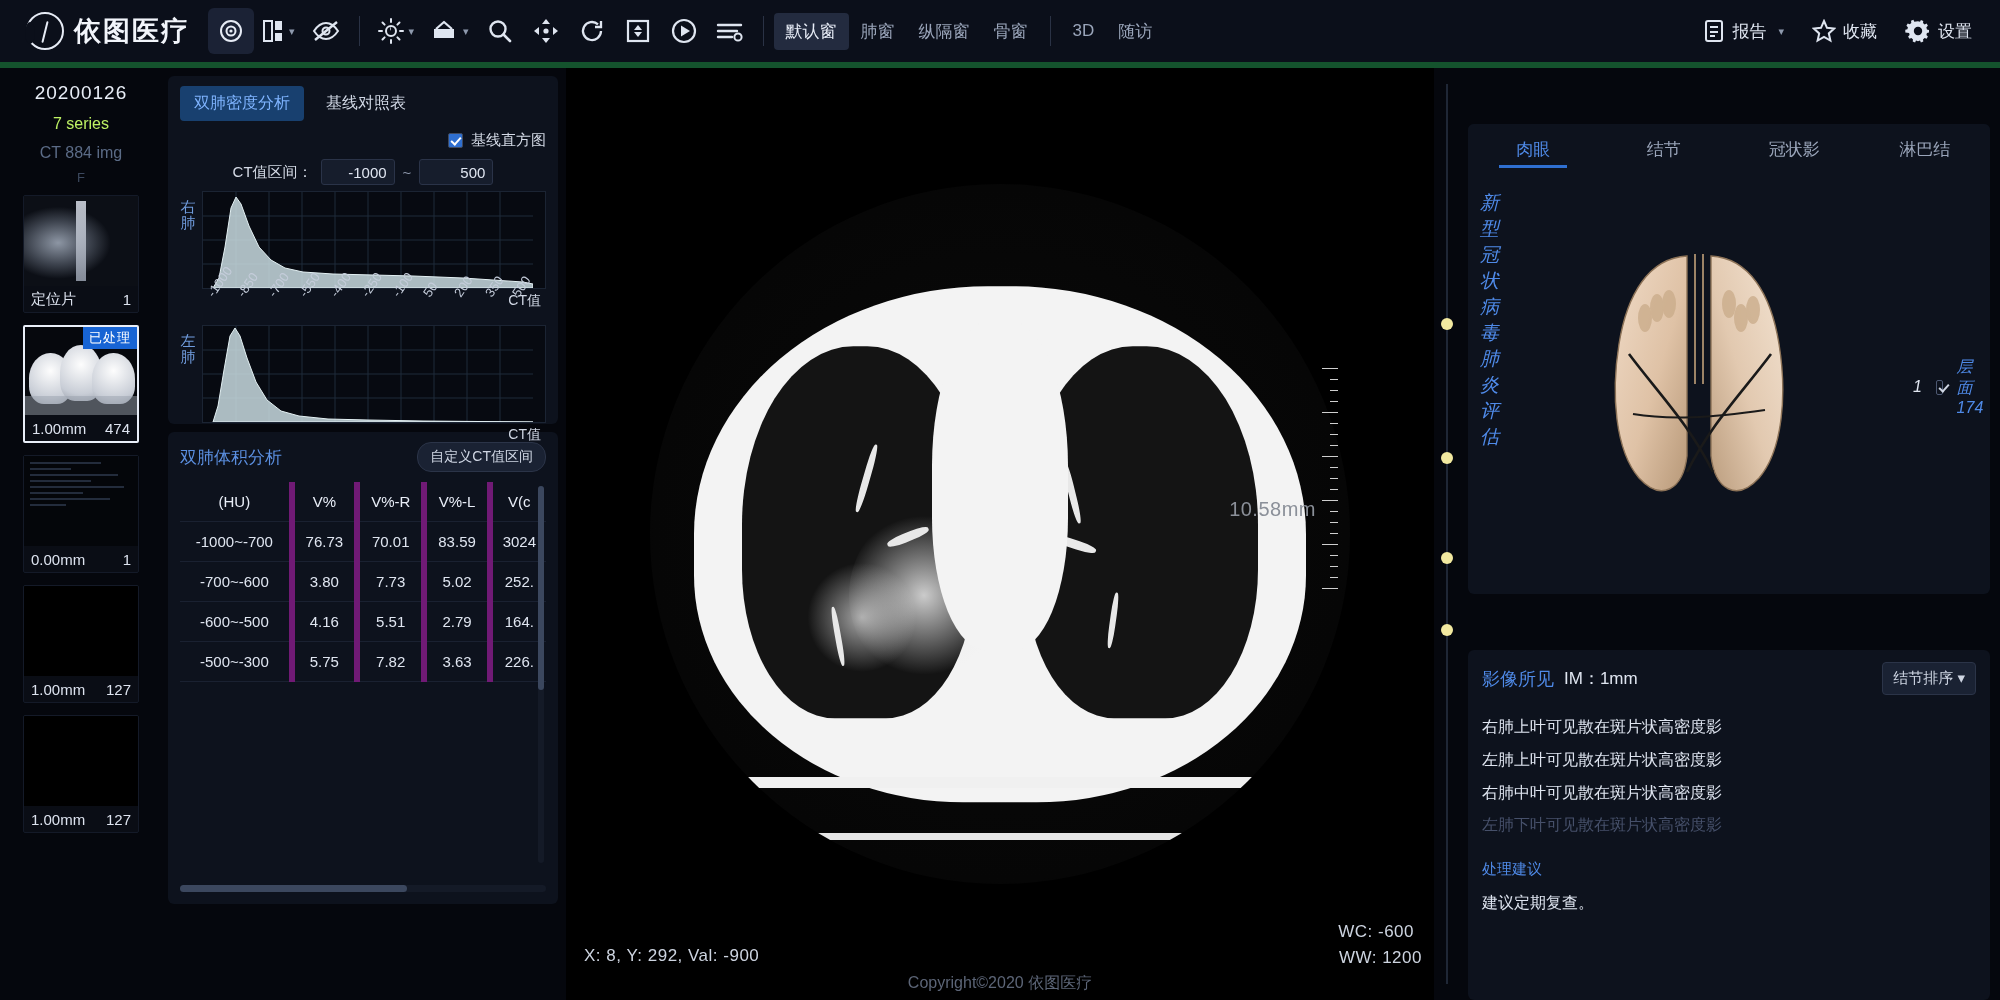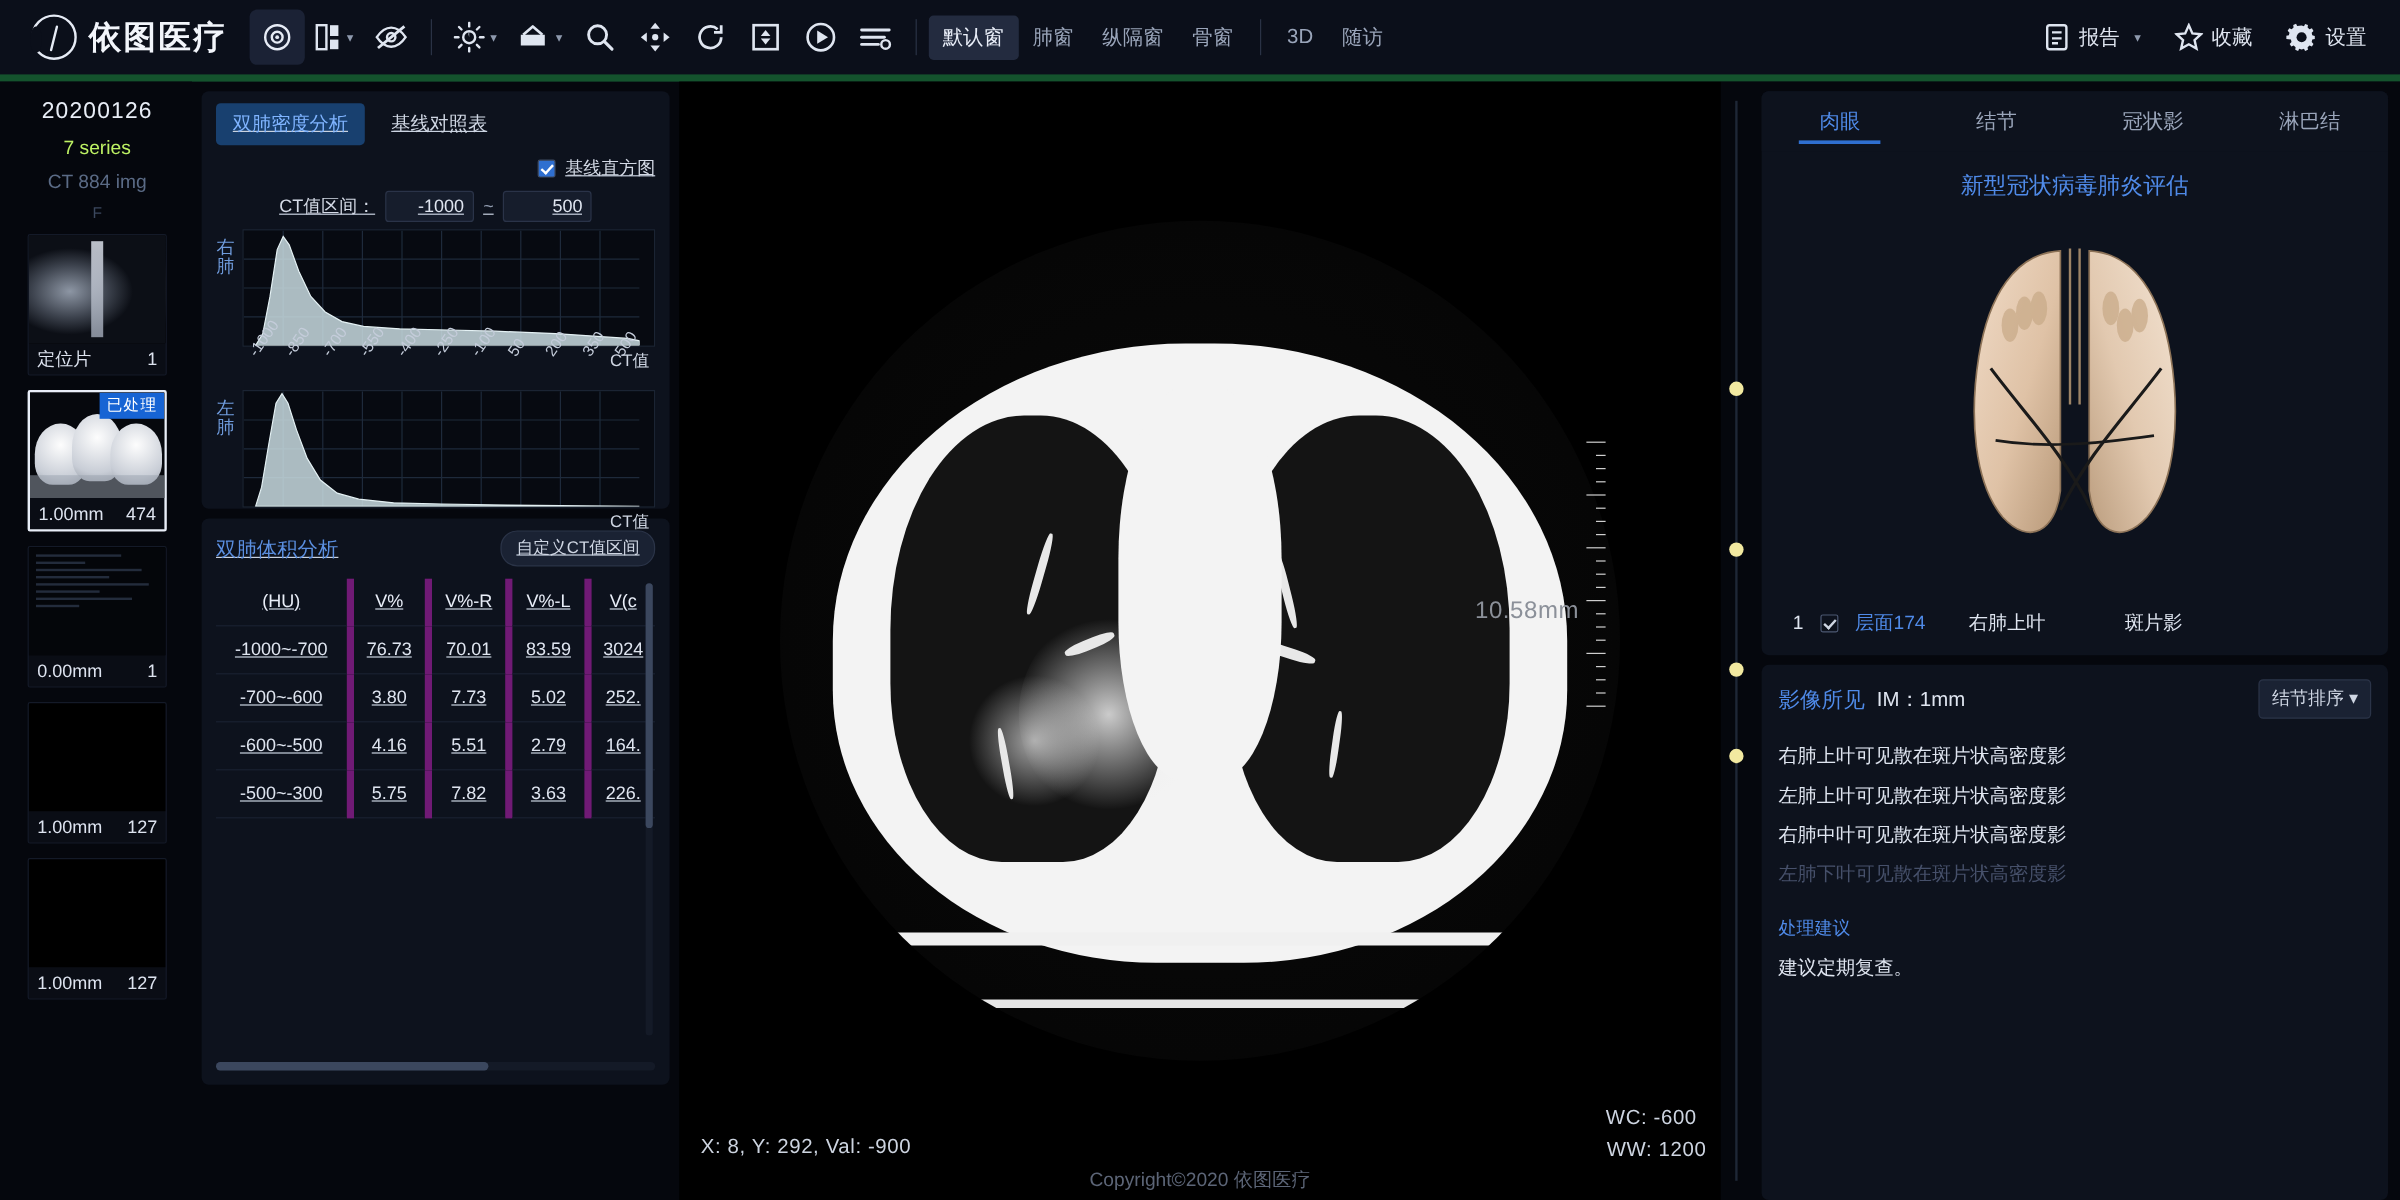--- a/index.html
+++ b/index.html
@@ -91,21 +91,21 @@
      background: radial-gradient(circle at 50% 35%, #fdfdfd, #c8cdd6 70%, #9aa0ab 100%); }
   .axial .l1 { left: 4%; } .axial .l2 { left: 31%; bottom: 16%; height:64%; } .axial .l3 { left: 60%; }
   .axial .bg { position:absolute; left:0; right:0; bottom:0; height:22%; background:#9aa2ae; opacity:.5; }
   
   .dose { position:absolute; inset:0; background:#04060a; padding:6px; }
   .dose i { display:block; height:2px; background:#2c3648; margin-bottom:4px; opacity:.8; }
 
   
   .analysis {
     position: absolute; left: 168px; top: 76px; width: 390px; height: 828px;
-    display: flex; flex-direction: column; gap: 8px; text-decoration: underline;
+    display: flex; flex-direction: column; gap: 8px;
   }
   .card { background: #0d121d; border-radius: 6px; }
   .hist-card { height: 348px; padding: 10px 12px 8px; position: relative; }
 
   .tabs-row { display: flex; align-items: center; gap: 8px; }
   .tab {
     font-size: 16px; padding: 7px 14px; border-radius: 4px; cursor: pointer; color: #9aa5ba;
   }
   .tab.active { background: #18406f; color: #7fb4ff; }
   .tab.plain { color: #cfd6e3; }
@@ -221,22 +221,22 @@
   }
   .rp-tabs { display: flex; align-items: center; background: #0d121d; border-radius: 6px 6px 0 0; height: 50px; }
   .rp-tab { flex: 1; text-align: center; font-size: 17px; color: #9aa5ba; cursor: pointer; position: relative; }
   .rp-tab.active { color: #4f8ae8; }
   .rp-tab.active::after {
     content: ""; position: absolute; left: 24%; right: 24%; bottom: -7px; height: 3px; background: #2f6fd0;
   }
   .rp-tab + .rp-tab::before {
     content: ""; position: absolute; left: 0; top: 12px; bottom: 12px; width: 1px; background: #222b3d;
   }
-  .rp-card { background: #0d121d; border-radius: 6px; }
-  .assess { height: 420px; padding: 12px; display: flex; flex-direction: column; }
+  .rp-card { background: #0d121d; border-radius: 6px; margin-top: 48px; }
+  .assess { height: 420px; padding: 12px; display: flex; flex-direction: row; font-style: italic; }
   .assess-title { text-align: center; font-size: 19px; color: #4f8ae8; margin: 4px 0 6px; }
   .lungs-art { flex: 1; display: flex; align-items: center; justify-content: center; position: relative; }
   .nodule-row {
     display: flex; align-items: center; gap: 14px; padding: 10px 14px 4px; font-size: 16px; color: #dfe5f0;
   }
   .nodule-row .seq { color: #dfe5f0; }
   .nodule-chk { width: 15px; height: 15px; border: 1px solid #4c5straw; border: 1px solid #4c5872; border-radius: 2px; position: relative; }
   .nodule-chk::after { content: ""; position: absolute; left: 4px; top: 1px; width: 4px; height: 8px;
     border: solid #cfd6e3; border-width: 0 2px 2px 0; transform: rotate(42deg); }
   .lnk { color: #4f8ae8; cursor: pointer; }

